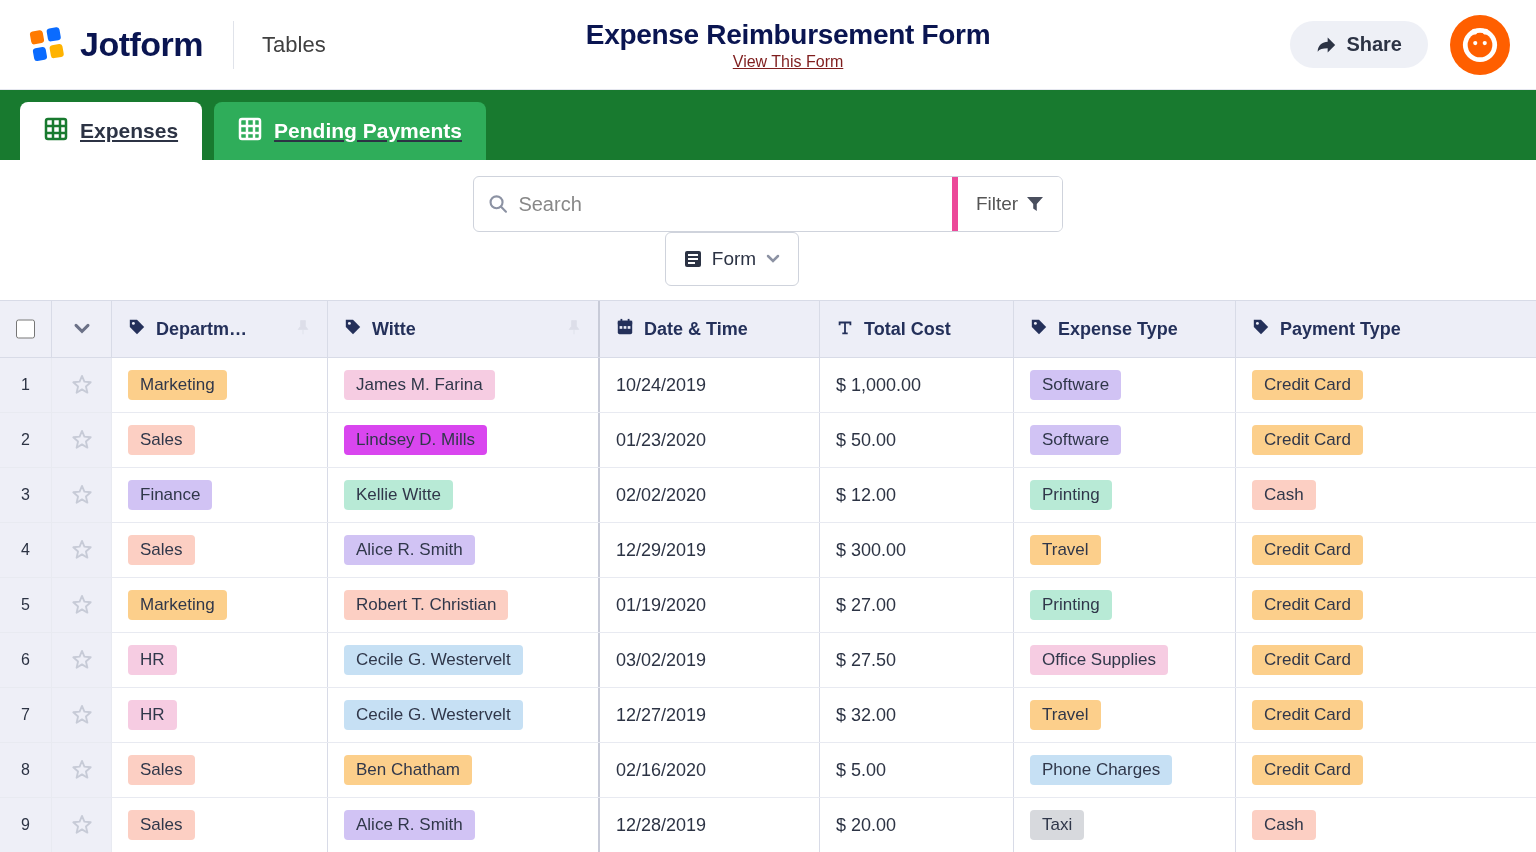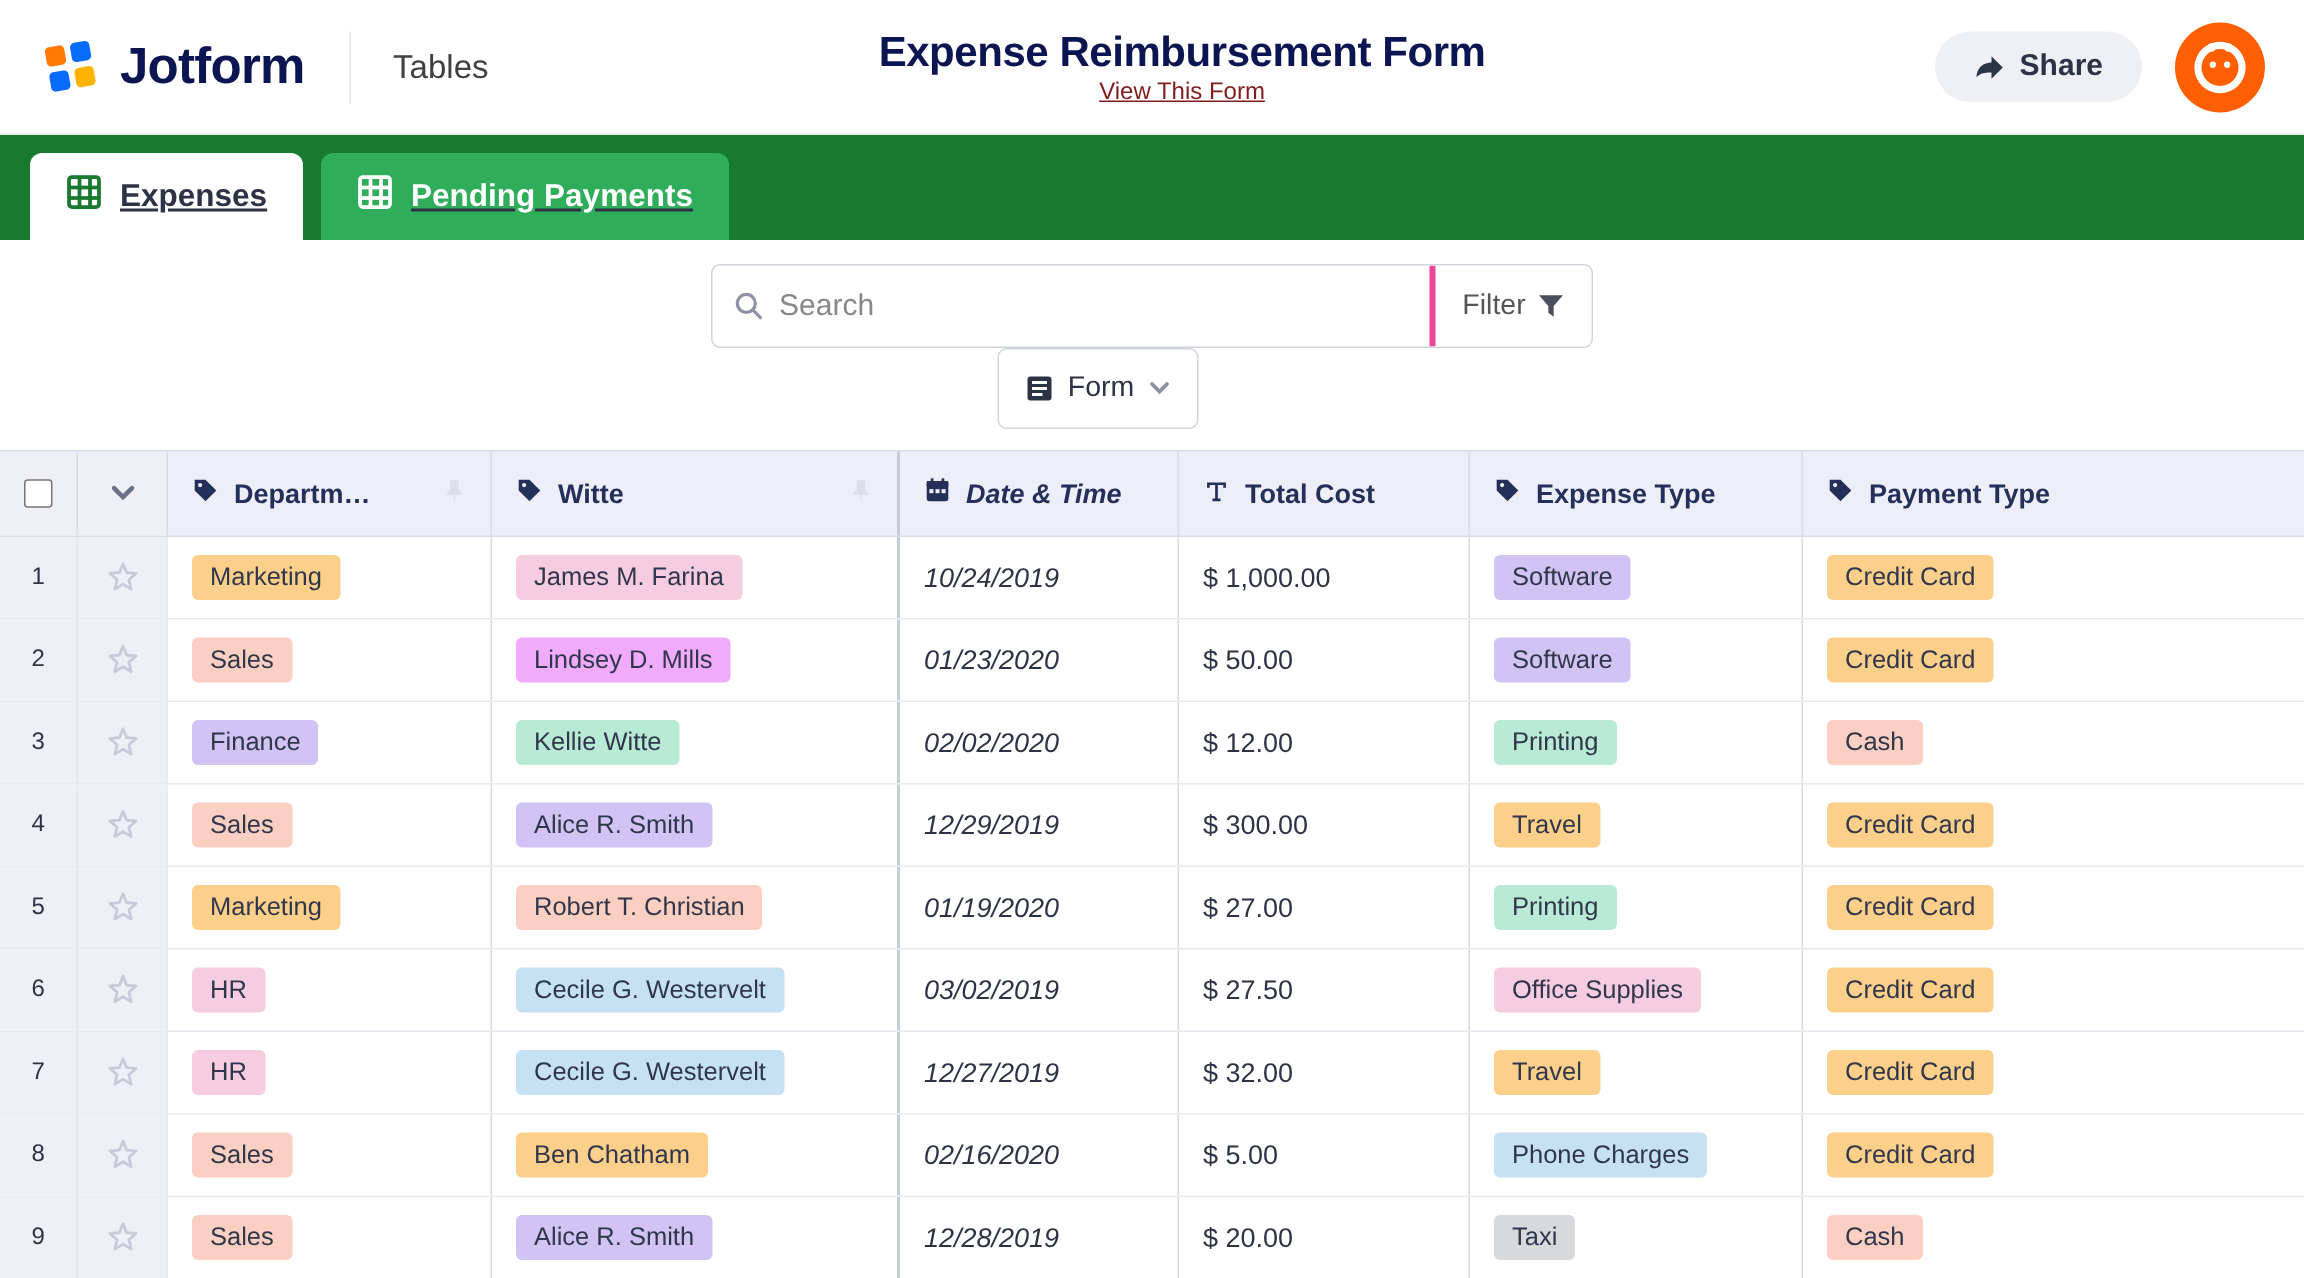--- a/index.html
+++ b/index.html
@@ -126,21 +126,21 @@
 }
 .search-input {
   border: none; outline: none;
   font-size: 20px;
   width: 100%;
   color: #444;
 }
 .search-input::placeholder { color: #888; }
 .filter-btn {
   display: flex; align-items: center; gap: 8px;
-  border-left: 4px solid #ec4899;
+  border-left: 6px solid #ec4899;
   background: #fff;
   padding: 0 18px;
   font-size: 19px;
   color: #555;
   cursor: pointer;
 }
 .toolbar-spacer { flex: 1; }
 .form-menu-btn {
   display: flex; align-items: center; gap: 10px;
   height: 54px;
@@ -169,21 +169,21 @@
 .th, .td {
   border-right: 1px solid #d8dbe7;
   display: flex; align-items: center;
   padding: 0 16px;
   font-size: 18px;
 }
 .col-idx { width: 52px; justify-content: center; background: #eeeff7; color: #9ca2b4; font-size: 16px;}
 .col-star { width: 60px; justify-content: center; background: #eeeff7;}
 .col-dept { width: 216px; }
 .col-name { width: 272px; }
-.col-date { width: 186px; font-style: italic; }
+.col-date { width: 220px; }
 .col-cost { width: 194px; }
 .col-exp  { width: 222px; }
 .col-pay  { flex: 1; min-width: 228px; border-right: none; padding-right: 72px; }
 .th {
   font-weight: 700;
   color: #24305a;
   gap: 10px;
 }
 .th.col-idx, .th.col-star { gap: 6px; color: #6b7187; }
 .th.col-idx input { width: 20px; height: 20px; }
@@ -394,21 +394,21 @@
         <div class="td col-idx">2</div>
         <div class="td col-star">
           <svg class="star-svg" width="22" height="22" viewBox="0 0 24 24">
             <path d="M12 2 L14.6 8.4 L21.5 9 L16.3 13.6 L17.9 20.4 L12 16.8 L6.1 20.4 L7.7 13.6 L2.5 9 L9.4 8.4 Z" fill="none" stroke="#c7cbd7" stroke-width="2" stroke-linejoin="round"></path>
           </svg>
         </div>
         <div class="td col-dept">
           <span class="tag" style="background:#fccfc3">Sales</span>
         </div>
         <div class="td col-name vdiv">
-          <span class="tag" style="background:#f0abfc">Lindsey D. Mills</span>
+          <span class="tag" style="background:#d946ef">Lindsey D. Mills</span>
         </div>
         <div class="td col-date">01/23/2020</div>
         <div class="td col-cost">$ 50.00</div>
         <div class="td col-exp">
           <span class="tag" style="background:#d1c3f4">Software</span>
         </div>
         <div class="td col-pay">
           <span class="tag" style="background:#fccf8b">Credit Card</span>
         </div>
       </div>

